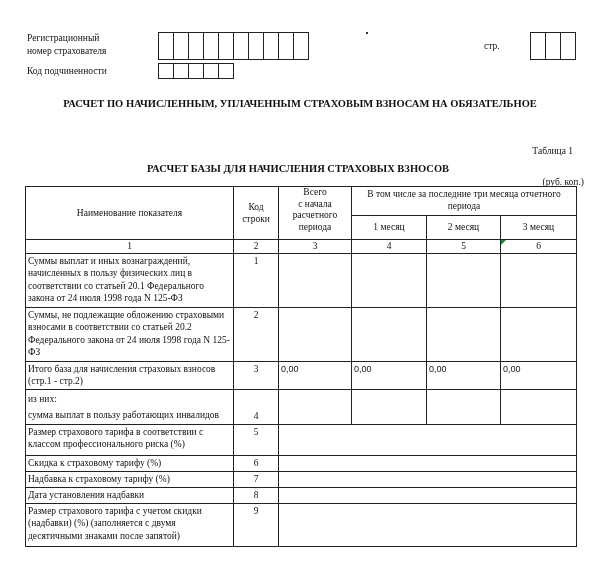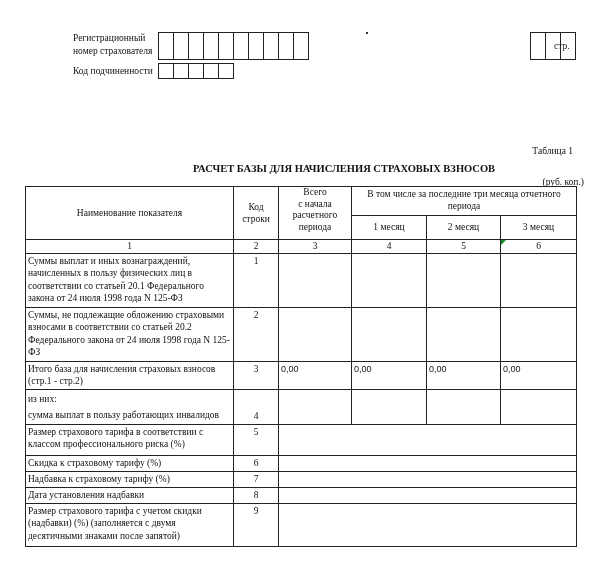--- a/index.html
+++ b/index.html
@@ -1,18 +1,18 @@
 <!DOCTYPE html>
 <html><head>
 <meta charset="utf-8">
 <style>
   html, body { margin: 0; padding: 0; background: #ffffff; }
   body { width: 600px; height: 586px; position: relative; overflow: hidden;
          font-family: "Liberation Serif", "DejaVu Serif", serif; color: #111; }
-  .abs { position: absolute; margin-left: 46px; }
+  .abs { position: absolute; }
   .lbl { font-size: 9.5px; line-height: 13px; }
   .boxes { position: absolute; display: flex; border-left: 1px solid #222; }
   .boxes .cell { border: 1px solid #222; border-left: none; box-sizing: border-box; }
   .title { font-weight: bold; font-size: 10.5px; text-align: center; line-height: 14px; }
   .subtitle { font-weight: bold; font-size: 10.5px; }
   .small { font-size: 9.5px; }
   table.grid { position: absolute; left: 25px; top: 186px; border-collapse: collapse;
                table-layout: fixed; width: 551px; font-size: 9.5px; line-height: 12.5px; }
   table.grid td { border: 1px solid #222; padding: 1px 2px; vertical-align: top; }
   table.grid td.c { text-align: center; }
@@ -45,28 +45,29 @@
 <div class="boxes" style="left:158px; top:63px; height:16px;">
   <div class="cell" style="width:15px;height:16px;"></div>
   <div class="cell" style="width:15px;height:16px;"></div>
   <div class="cell" style="width:15px;height:16px;"></div>
   <div class="cell" style="width:15px;height:16px;"></div>
   <div class="cell" style="width:15px;height:16px;"></div>
 </div>
 
 <div class="dot" style="left:366px; top:32px;"></div>
 
-<div class="abs lbl" style="left:508px; top:40px;">стр.</div>
+<div class="abs lbl" style="left:484px; top:40px;">стр.</div>
 <div class="boxes" style="left:530px; top:32px; height:28px;">
   <div class="cell" style="width:15px;height:28px;"></div>
   <div class="cell" style="width:15px;height:28px;"></div>
   <div class="cell" style="width:15px;height:28px;"></div>
 </div>
 
 <div class="abs title" style="left:0; width:600px; top:97px;">
+  <div>РАСЧЕТ ПО НАЧИСЛЕННЫМ, УПЛАЧЕННЫМ СТРАХОВЫМ ВЗНОСАМ НА ОБЯЗАТЕЛЬНОЕ</div>
 </div>
 
 <div class="abs small" style="right:27px; top:146px;">Таблица 1</div>
 <div class="abs subtitle" style="left:147px; top:163px;">РАСЧЕТ БАЗЫ ДЛЯ НАЧИСЛЕНИЯ СТРАХОВЫХ ВЗНОСОВ</div>
 <div class="abs small" style="right:16px; top:177px;">(руб. коп.)</div>
 
 <table class="grid">
   <colgroup>
     <col style="width:208px">
       <col style="width:45px">

